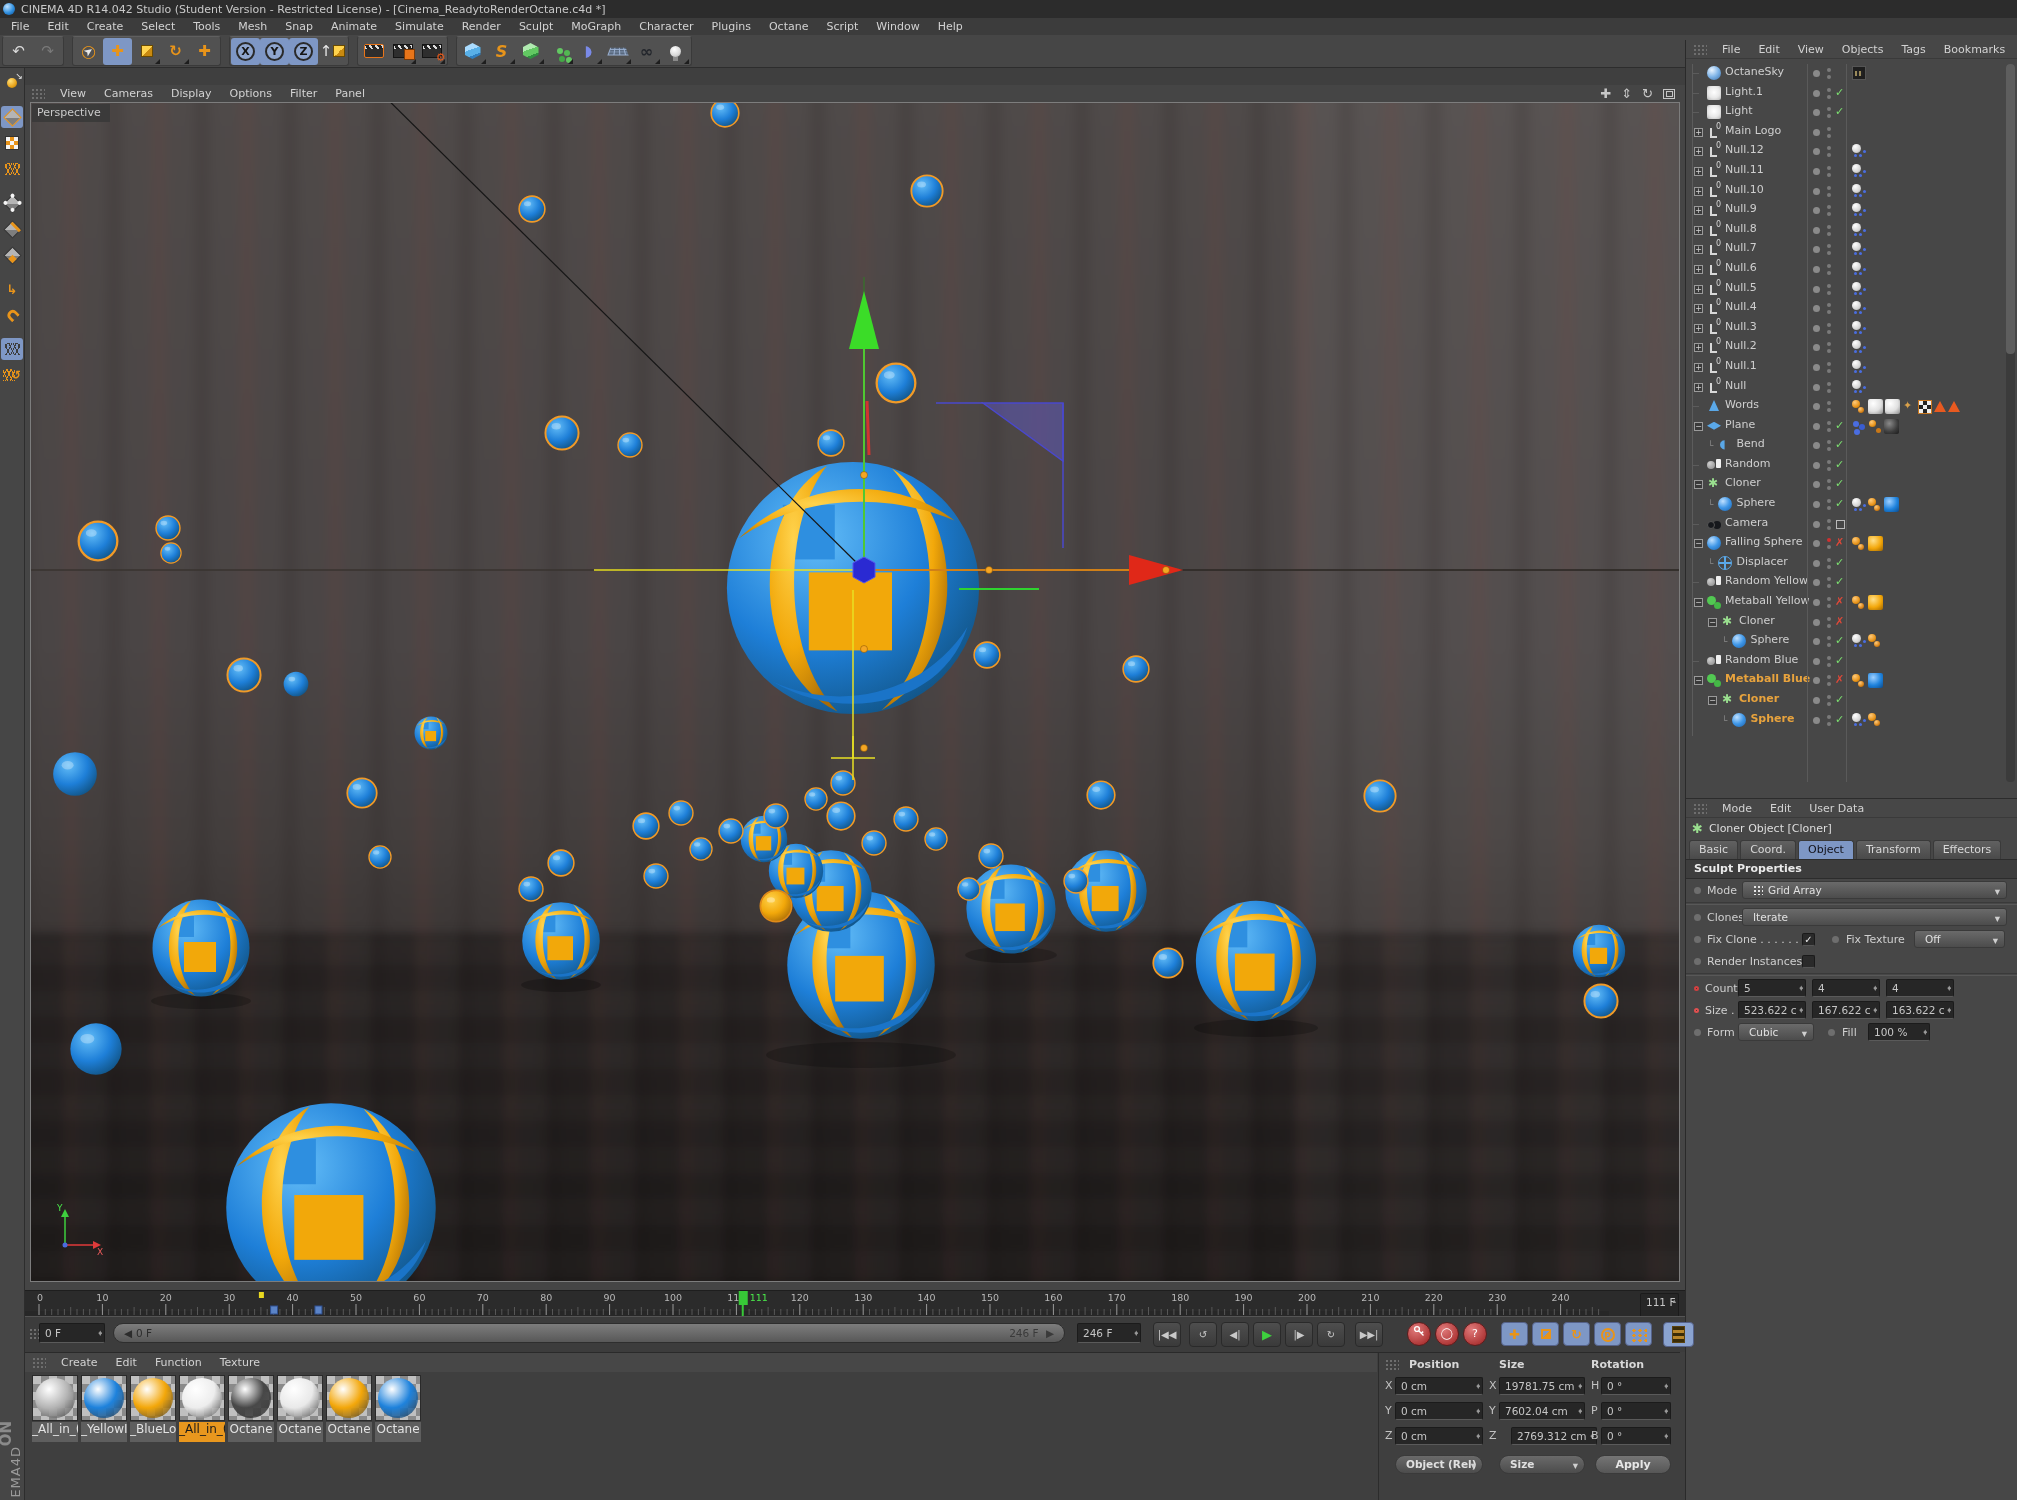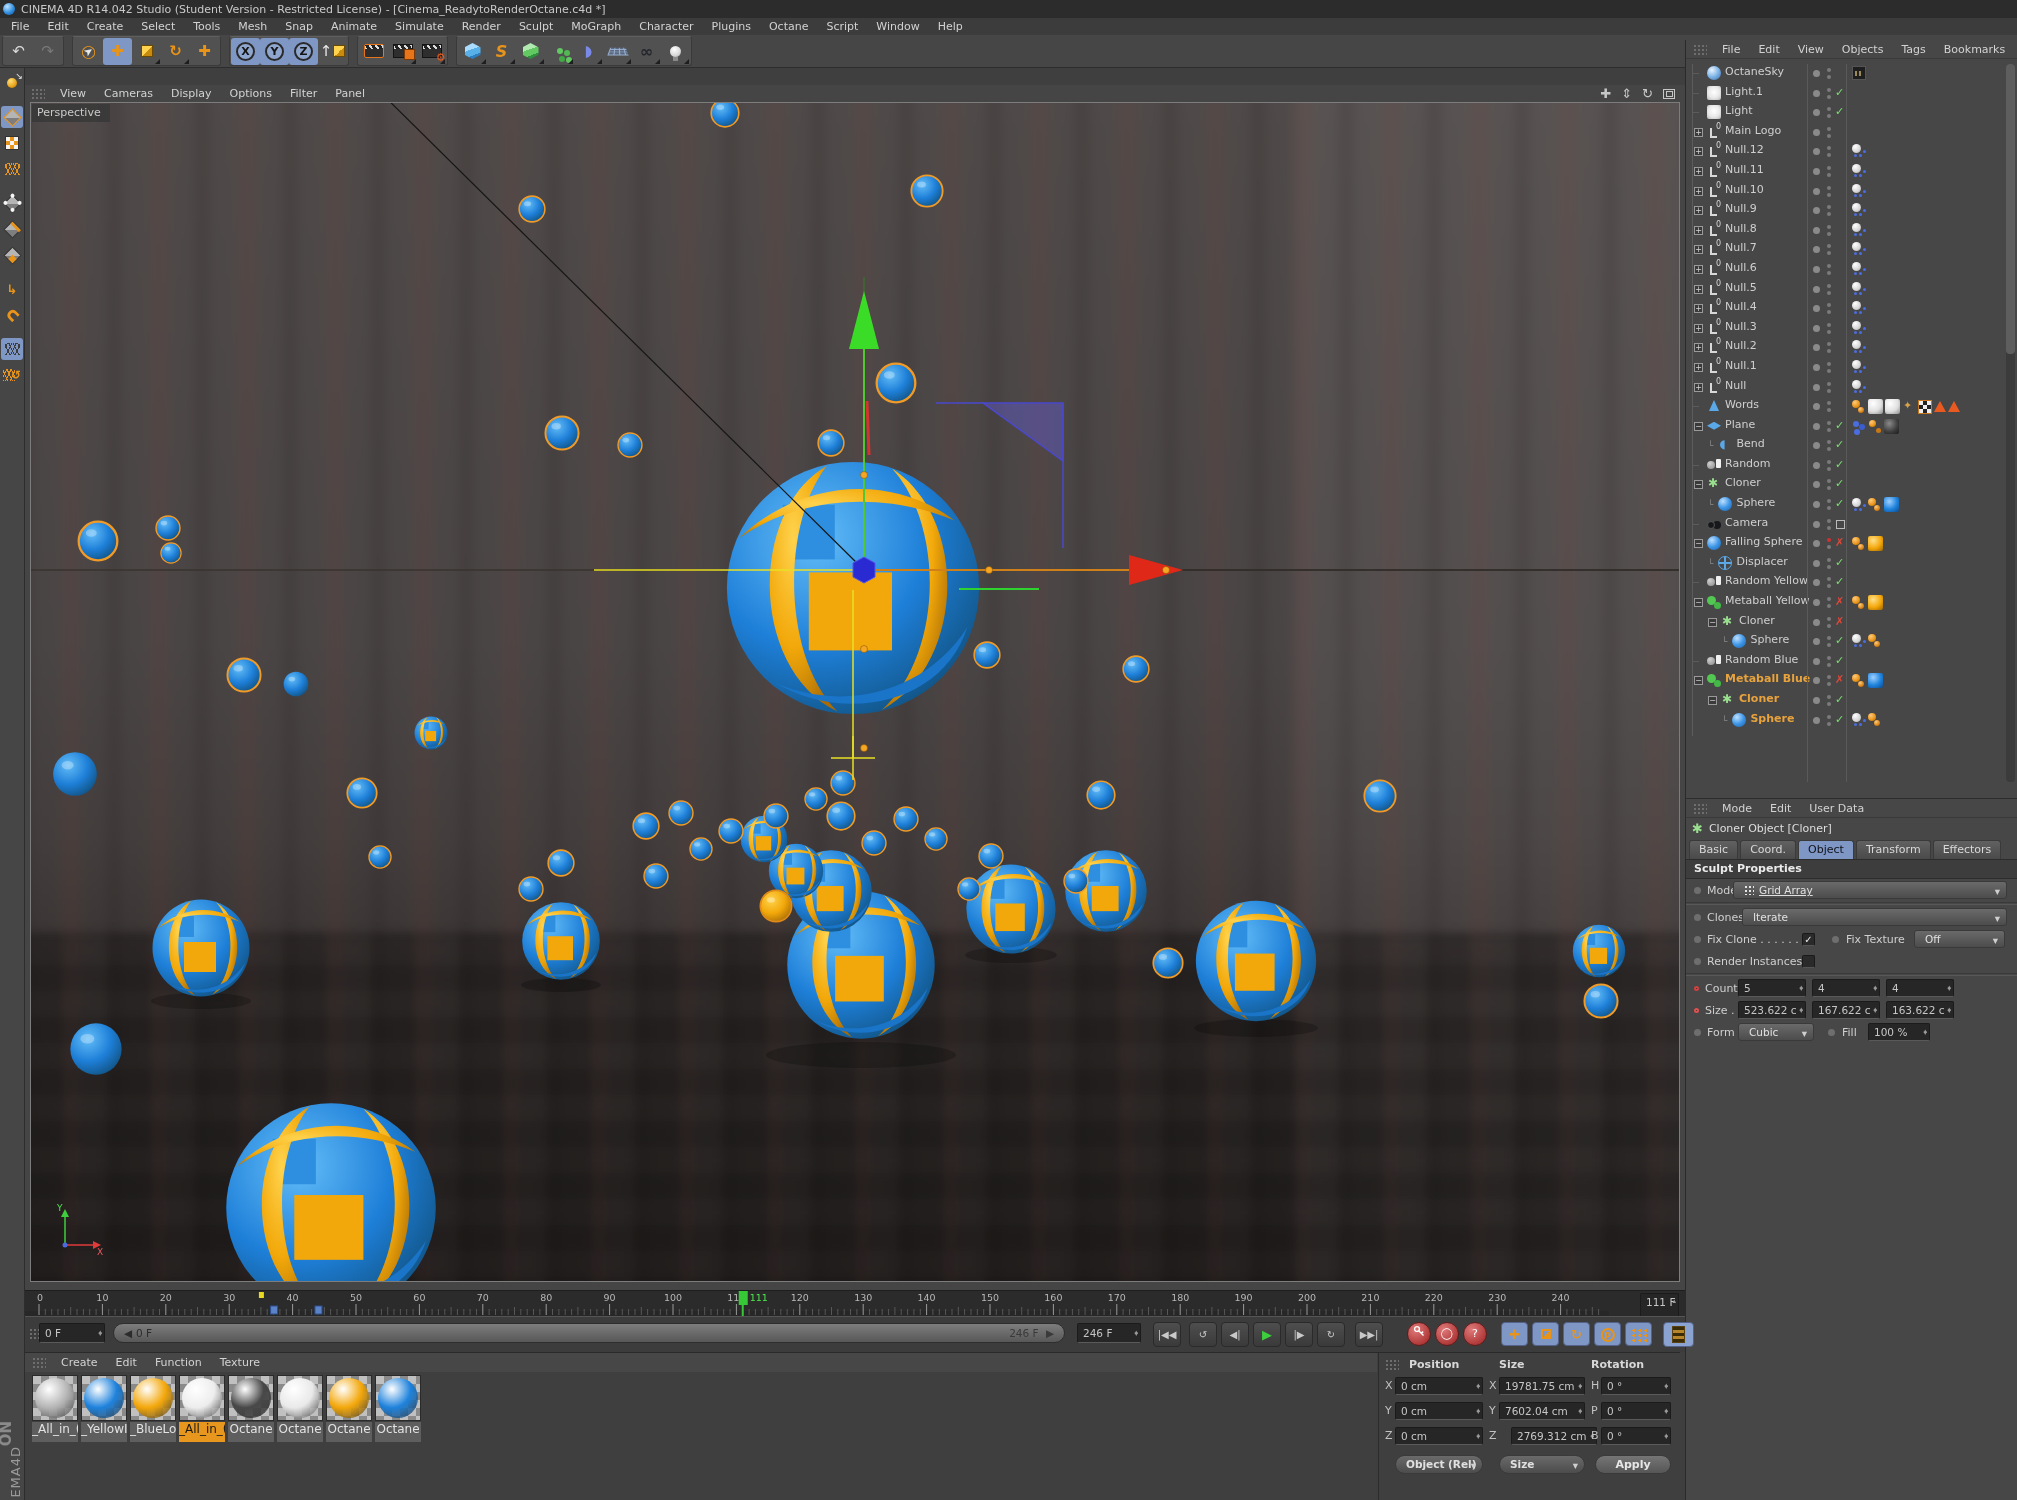--- a/index.html
+++ b/index.html
@@ -191,21 +191,21 @@
       border-radius:2px;color:#c6c6c6;font-size:10.5px;line-height:16px;padding:0 14px 0 5px;overflow:hidden;white-space:nowrap;}
   .nf::before{content:"▴";position:absolute;right:2px;top:-1px;font-size:7px;color:#9a9a9a;}
   .nf::after{content:"▾";position:absolute;right:2px;bottom:-1px;font-size:7px;color:#9a9a9a;}
   .dd{position:absolute;height:18px;background:linear-gradient(#6a6a6a,#4c4c4c);border:1px solid #3a3a3a;
       border-radius:9px;color:#e0e0e0;font-size:10.5px;line-height:16px;padding:0 18px 0 10px;white-space:nowrap;overflow:hidden;}
   .dd::after{content:"▾";position:absolute;right:6px;top:1px;color:#cfcfcf;}
   .gridic{display:inline-block;width:10px;height:10px;margin-right:5px;vertical-align:-1px;
       background:radial-gradient(#e5e5e5 1.2px,transparent 1.4px);background-size:4px 4px;}
   .cb{position:absolute;width:13px;height:13px;background:#2a2a2a;border:1px solid #1a1a1a;border-bottom-color:#555;
       border-radius:2px;color:#e8e8e8;font-size:10px;line-height:12px;text-align:center;}
-  .mode-dd{left:47px;right:10px;border-radius:3px;text-decoration:underline;}
+  .mode-dd{left:56px;right:10px;border-radius:3px;}
   .clone-dd{left:56px;right:10px;border-radius:3px;}
 
   
   .timeline{position:absolute;left:25px;top:1290px;width:1660px;height:26px;background:#2b2b2b;border-top:1px solid #1e1e1e;}
   .tl-field{position:absolute;right:6px;top:2px;width:64px;}
   .tl-field .nf{position:relative;display:block;height:35px;margin-left:25px;}
   .transport{position:absolute;left:25px;top:1316px;width:1660px;height:36px;background:#3c3c3c;border-top:1px solid #555;}
   .transport .grip{position:absolute;left:2px;top:11px;}
   .tfield{position:absolute;top:6px;height:20px;}
   .tfield .nf{position:relative;display:block;height:20px;line-height:18px;}

